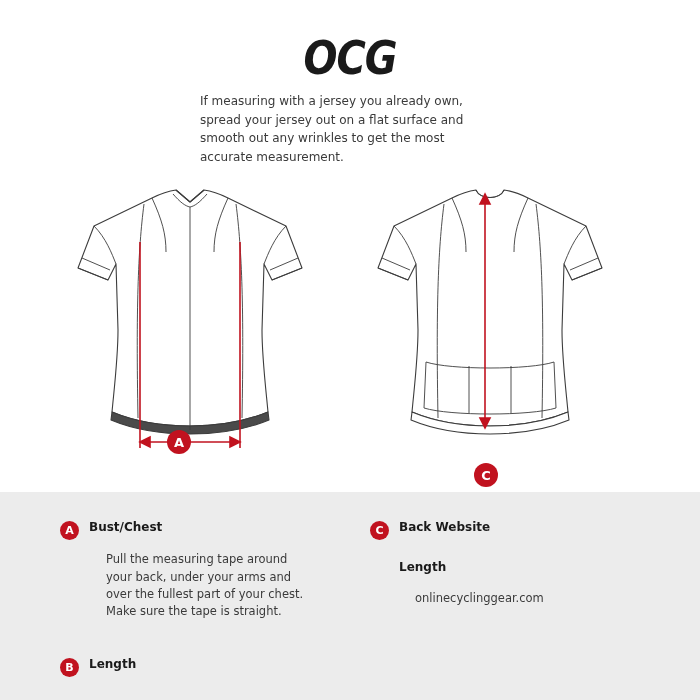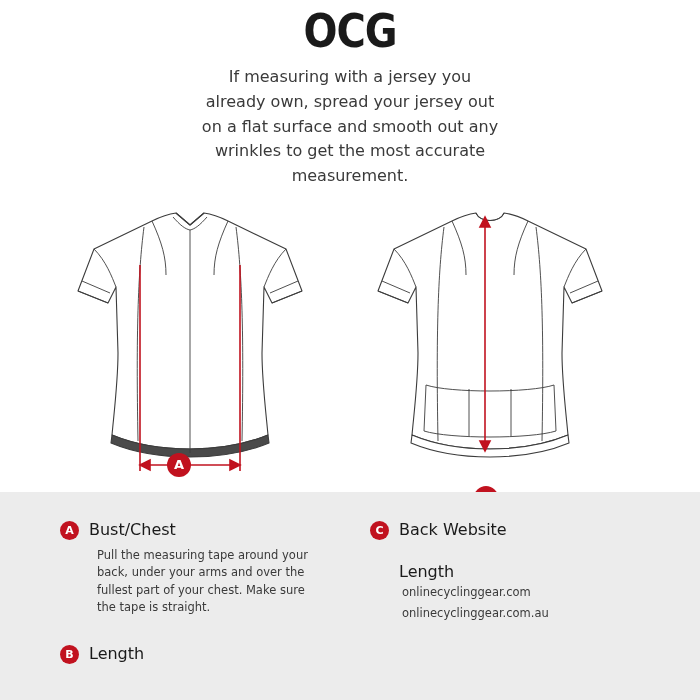--- a/index.html
+++ b/index.html
@@ -19,37 +19,37 @@
 
   
   .top-section {
     width: 700px;
     height: 492px;
     background: #ffffff;
     position: relative;
   }
   .logo {
     text-align: center;
-    padding-top: 11px;
+    padding-top: 38px;
     font-family: "DejaVu Sans", "Liberation Sans", sans-serif;
     font-weight: bold;
     font-size: 40px;
     letter-spacing: -1px;
     color: #1a1a1a;
     line-height: 1;
+    font-style: italic;
   }
   .logo-mark {
     display: inline-block;
     transform: scaleY(1.15);
   }
   .intro {
     width: 300px;
     margin: 14px auto 0 auto;
-    text-align: center;
-    font-size: 16px;
+    font-size: 12px;
     line-height: 1.55;
     color: #3a3a3a;
   }
 
   
   .diagram-wrap {
     position: relative;
     width: 700px;
     height: 300px;
     margin-top: 14px;
@@ -113,37 +113,37 @@
     align-items: center;
     justify-content: center;
     margin-top: 1px;
   }
   .legend-item .badge-spacer {
     flex: 0 0 auto;
     width: 19px;
     height: 19px;
   }
   .legend-title {
-    font-weight: normal;
-    font-size: 16px;
+    font-weight: bold;
+    font-size: 12px;
     color: #1a1a1a;
     margin: 0 0 3px 0;
     line-height: 1.2;
   }
   .legend-body {
     font-size: 11.5px;
     line-height: 1.5;
     color: #3a3a3a;
-    margin: 8px;
+    margin: 17px;
   }
   .legend-link {
     font-size: 11.5px;
     line-height: 1.5;
     color: #3a3a3a;
-    margin: 3px;
+    margin: 16px;
   }
 </style>
 </head>
 <body>
 
 <div class="top-section">
 
   <div class="logo">
     <span class="logo-mark">OCG</span>
   </div>
@@ -298,20 +298,19 @@
         <div>
           <p class="legend-title">Back Website</p>
         </div>
       </div>
 
       <div class="legend-item">
         <div class="badge-spacer"></div>
         <div>
           <p class="legend-title">Length</p>
           <p class="legend-link">onlinecyclinggear.com</p>
-          <p class="legend-link">onlinecyclinggear.com.au</p>
         </div>
       </div>
 
     </div>
 
   </div>
 </div>
 
 </body></html>

